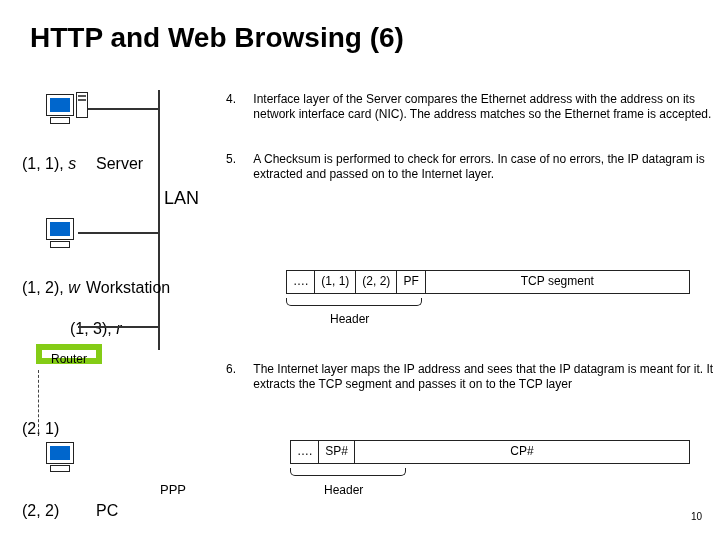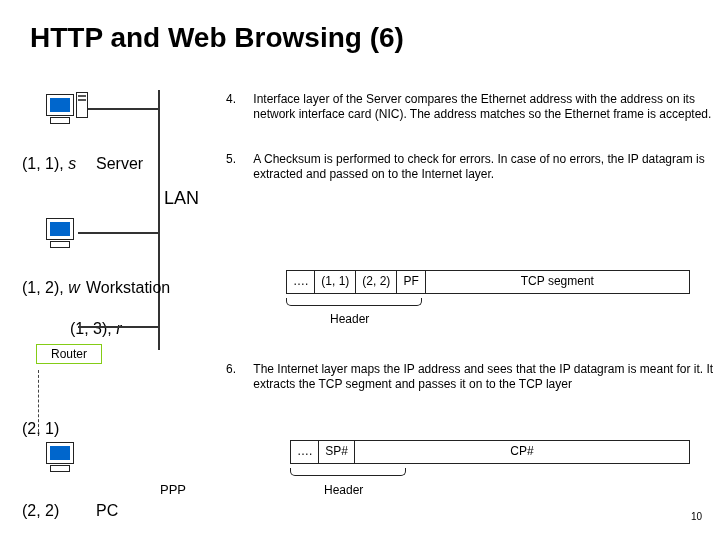--- a/index.html
+++ b/index.html
@@ -54,21 +54,21 @@
   .label {
     position: absolute;
     font-size: 16px;
   }
   .italic { font-style: italic; }
   .lan-lab { position:absolute; left:164px; top:188px; font-size:18px; }
   .router-box {
     position: absolute;
     left: 36px; top: 344px;
     width: 66px; height: 20px;
-    border: 1px solid #84cc16;
+    border: 6px solid #84cc16;
     text-align: center;
     line-height: 18px;
     background: #fff;
   }
   .step { position:absolute; left:226px; }
   .stepnum { display:inline-block; width:24px; vertical-align:top; }
   .steptxt { display:inline-block; width:460px; vertical-align:top; line-height:1.25; }
   .segbox {
     position: absolute;
     border: 1px solid #222;

